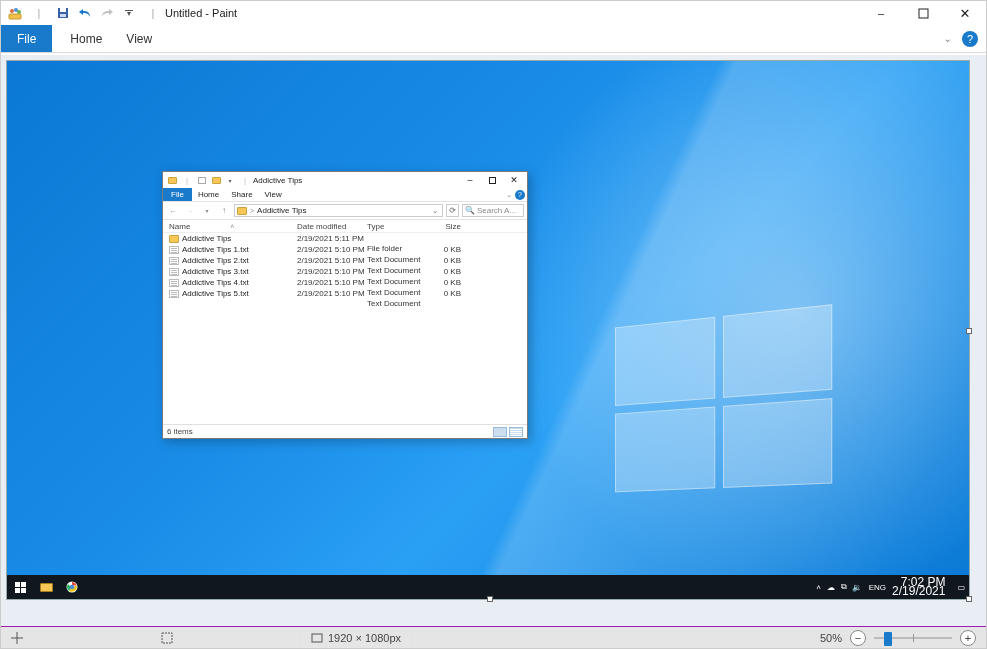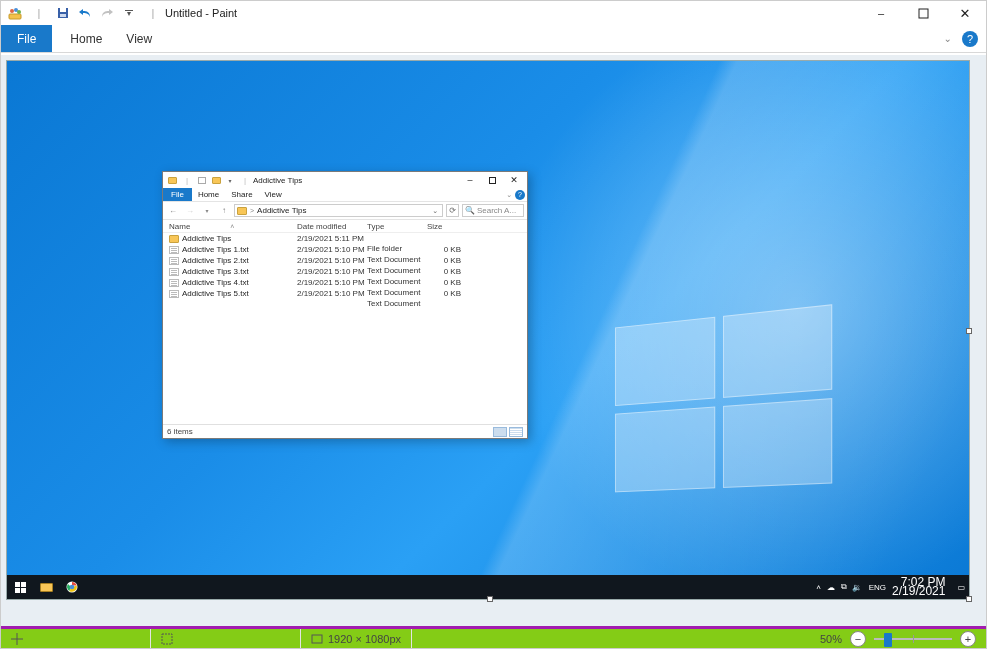--- a/index.html
+++ b/index.html
@@ -76,40 +76,40 @@
 .ex-addr .refresh { width:13px; height:13px; border:1px solid #ccc; display:flex; align-items:center; justify-content:center; color:#666;}
 .ex-addr .search { width:62px; height:13px; border:1px solid #ccc; display:flex; align-items:center; padding:0 2px; color:#888; gap:2px;}
 .ex-addr .search span.ic { font-size:8px; }
 
 .ex-cols { height:13px; display:flex; align-items:center; color:#444; border-bottom:1px solid #eee; padding-left:6px; }
 .ex-cols div { font-size:8px; }
 .col-name { width:128px; display:flex; align-items:center; gap:40px;}
 .col-name .sort { color:#888; font-size:7px;}
 .col-date { width:70px; }
 .col-type { width:60px; }
-.col-size { width:40px; text-align:left; padding-right:6px;}
+.col-size { width:40px; text-align:right; padding-right:6px;}
 
 .ex-body { flex:1; overflow:hidden; }
 .row { height:11px; display:flex; align-items:center; padding-left:6px; font-size:8px; }
 .row .ic { width:10px; height:8px; margin-right:3px; }
 .ic.folder { background:#f8c657; border:1px solid #caa23e; border-radius:1px; }
 .ic.txt { background:#fff; border:1px solid #bbb; position:relative; }
 .ic.txt::before { content:""; position:absolute; left:1px; right:1px; top:1px; height:1px; background:#bbb; box-shadow:0 2px 0 #bbb, 0 4px 0 #bbb; }
 .row .c-name { width:115px; white-space:nowrap; overflow:hidden; }
 .row .c-date { width:70px; color:#333; }
 .row .c-type { width:60px; color:#333;margin-top:19px; }
 .row .c-size { width:40px; text-align:right; padding-right:6px; color:#333; }
 
 .ex-status { height:14px; border-top:1px solid #e0e0e0; display:flex; align-items:center; padding:0 4px; font-size:8px; color:#444; }
 .ex-status .spacer{flex:1;}
 .ex-status .view { width:14px; height:10px; border:1px solid #9bd; margin-left:2px; background:linear-gradient(#cde,#cde); }
 .ex-status .view.det { background: repeating-linear-gradient(#cde,#cde 1px,#fff 1px,#fff 2px); }
 
 
-.statusbar { position:absolute; left:0; right:0; bottom:0; height:22px; border-top:3px solid #a21caf; background:#84cc16; display:flex; align-items:center; font-size:11px; color:#444; }
+.statusbar { position:absolute; left:0; right:0; bottom:0; height:22px; border-top:1px solid #a21caf; background:#e5e5e5; display:flex; align-items:center; font-size:11px; color:#444; }
 .statusbar .cell { display:flex; align-items:center; gap:5px; padding:0 10px; border-right:1px solid #e3e3e3; height:100%; }
 .statusbar .spacer { flex:1; }
 .zoomctl { display:flex; align-items:center; gap:8px; padding:0 10px; }
 .zbtn { width:16px; height:16px; border:1px solid #888; border-radius:50%; display:flex; align-items:center; justify-content:center; font-size:11px; background:#fff; }
 .zslider { position:relative; width:78px; height:12px; }
 .zslider .track { position:absolute; left:0; right:0; top:5px; height:2px; background:#bbb; }
 .zslider .tick { position:absolute; left:50%; top:2px; width:1px; height:8px; background:#999; }
 .zslider .thumb { position:absolute; top:0; width:8px; height:14px; background:#1979ca; left:10px; border-radius:1px; }
 
 

